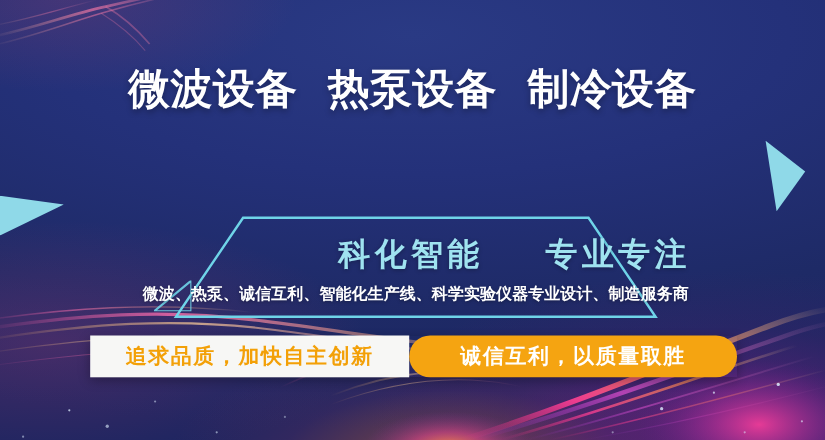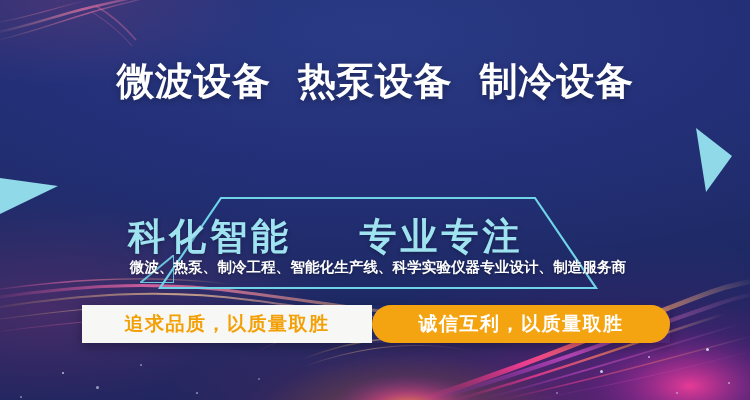--- a/index.html
+++ b/index.html
@@ -54,23 +54,23 @@
   }
   .headline .l2{margin-top:10px;font-size:38px;}
 
   
   .trap-wrap{
     position:absolute;left:128px;top:196px;width:500px;height:96px;
   }
   .trap-wrap svg{position:absolute;inset:0;display:block;}
   .slogan{
     position:absolute;left:0;right:0;top:16px;
-    text-align:left;
+    text-align:right;
     color:#9fe3f0;
-    font-size:37px;font-weight:700;
+    font-size:29px;font-weight:700;
     letter-spacing:4px;
     white-space:pre;
     text-shadow:0 1px 4px rgba(0,0,0,.30);
   }
   .subline{
     position:absolute;left:0;right:0;top:62px;
     text-align:center;
     color:#ffffff;
     font-size:14.5px;font-weight:700;
     letter-spacing:.1px;
@@ -227,21 +227,21 @@
 
   <div class="headline">
     <span class="l1">微波设备  热泵设备  制冷设备</span>
   </div>
 
   <div class="trap-wrap">
     <svg viewBox="0 0 500 96" xmlns="http://www.w3.org/2000/svg">
       <polygon points="93,2 407,2 468,92 32,92" fill="none" stroke="#6fd4e8" stroke-width="2.2"></polygon>
     </svg>
     <div class="slogan">科化智能    专业专注</div>
-    <div class="subline">微波、热泵、制冷工程、智能化生产线、科学实验仪器专业设计、制造服务商</div>
+    <div class="subline">微波、热泵、诚信互利、智能化生产线、科学实验仪器专业设计、制造服务商</div>
   </div>
 
   <div class="pills">
-    <div class="pill pill-left">追求品质，以质量取胜</div>
+    <div class="pill pill-left">追求品质，加快自主创新</div>
     <div class="pill pill-right">诚信互利，以质量取胜</div>
   </div>
 
 </div>
 
 </body></html>

